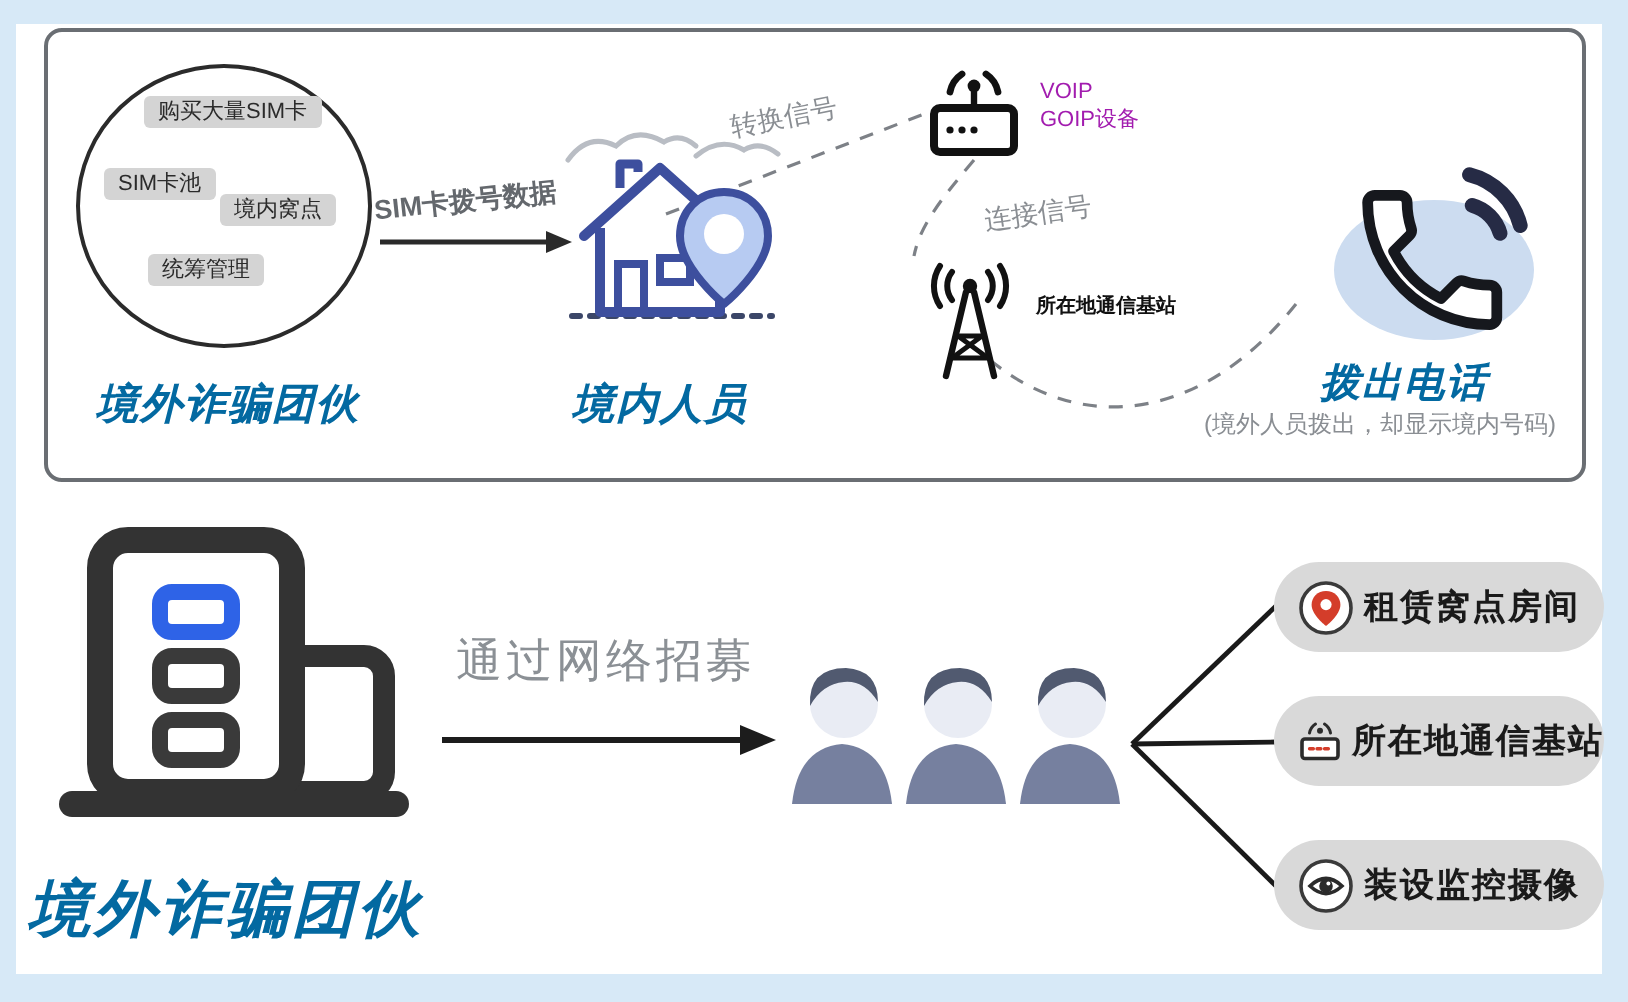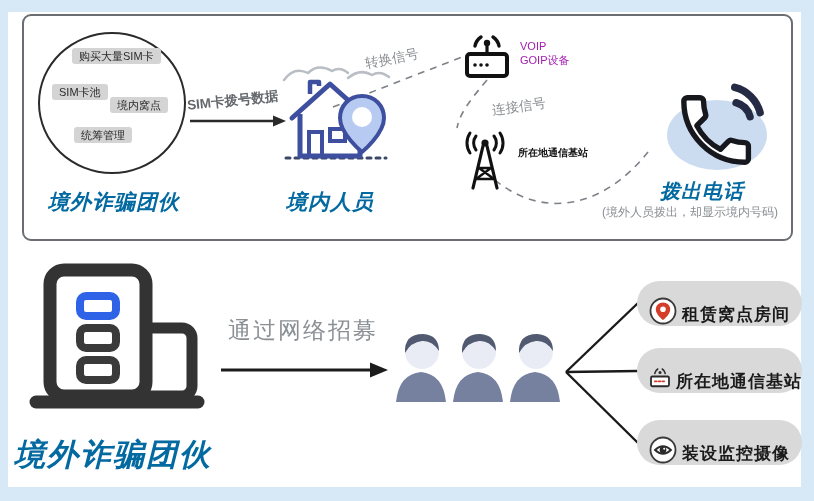--- a/index.html
+++ b/index.html
@@ -20,21 +20,21 @@
   .gray-note{position:absolute;color:#8a8e93;white-space:nowrap}
   .voip-label{position:absolute;font-size:11px;font-weight:400;color:#a21caf;line-height:1.25;white-space:nowrap}
   .base-label{position:absolute;font-size:10px;font-weight:700;color:#111;white-space:nowrap}
   .call-note{position:absolute;font-size:12px;color:#8a8e93;white-space:nowrap}
   .phone-blob{position:absolute;width:100px;height:70px;border-radius:50%;background:#ccdcf0}
 
   
   .bottom-label{font-size:31px;letter-spacing:2px}
   .recruit{position:absolute;font-size:23px;color:#8b9095;letter-spacing:2px;white-space:nowrap}
   .pill{position:absolute;left:637px;width:165px;height:45px;background:#d9d9d9;border-radius:23px;
-        display:flex;align-items:flex-end;gap:4px;padding-left:11px}
+        display:flex;align-items:center;gap:4px;padding-left:11px}
   .pill-text{font-size:17px;font-weight:700;color:#1a1a1a;letter-spacing:1px;white-space:nowrap}
   svg{display:block}
 </style>
 </head>
 <body>
 
 <div class="frame">
   <div class="inner"></div>
 
   <div class="panel">

